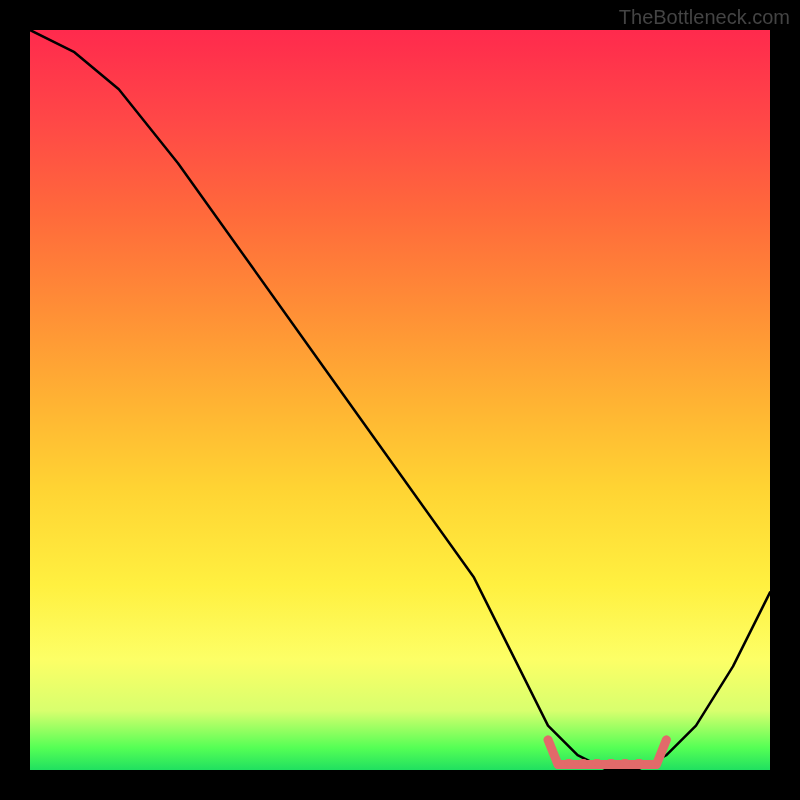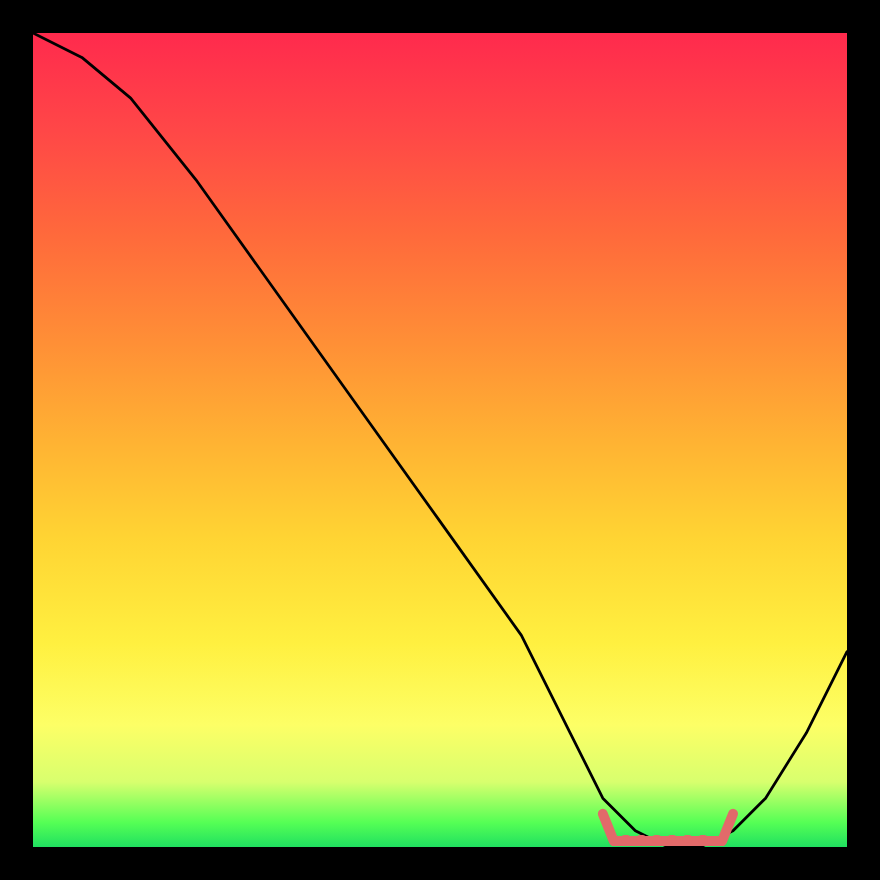--- a/index.html
+++ b/index.html
@@ -73,20 +73,21 @@
     stroke: #e26a6a;
     stroke-width: 7;
     stroke-linecap: round;
     stroke-dasharray: 2 12;
   }
 </style>
 </head>
 <body>
 
 <div class="frame">
+  <div class="watermark">TheBottleneck.com</div>
 
   <div class="plot">
     <svg class="curve" viewBox="0 0 740 740" preserveAspectRatio="none">
       <path class="line" d="M0.0 0.0 L44.4 22.2 L88.8 59.2 L148.0 133.2 L222.0 236.8 L296.0 340.4 L370.0 444.0 L444.0 547.6 L488.4 636.4 L518.0 695.6 L547.6 725.2 L577.2 740.0 L606.8 740.0 L636.4 725.2 L666.0 695.6 L703.0 636.4 L740.0 562.4"></path>
       <path class="accent" d="M 518 709.8 L 528 734.6 L 626.4 734.6 L 636.4 709.8"></path>
       <path class="dash" d="M 538 732.6 L 616.4 732.6"></path>
     </svg>
   </div>
 </div>
 

